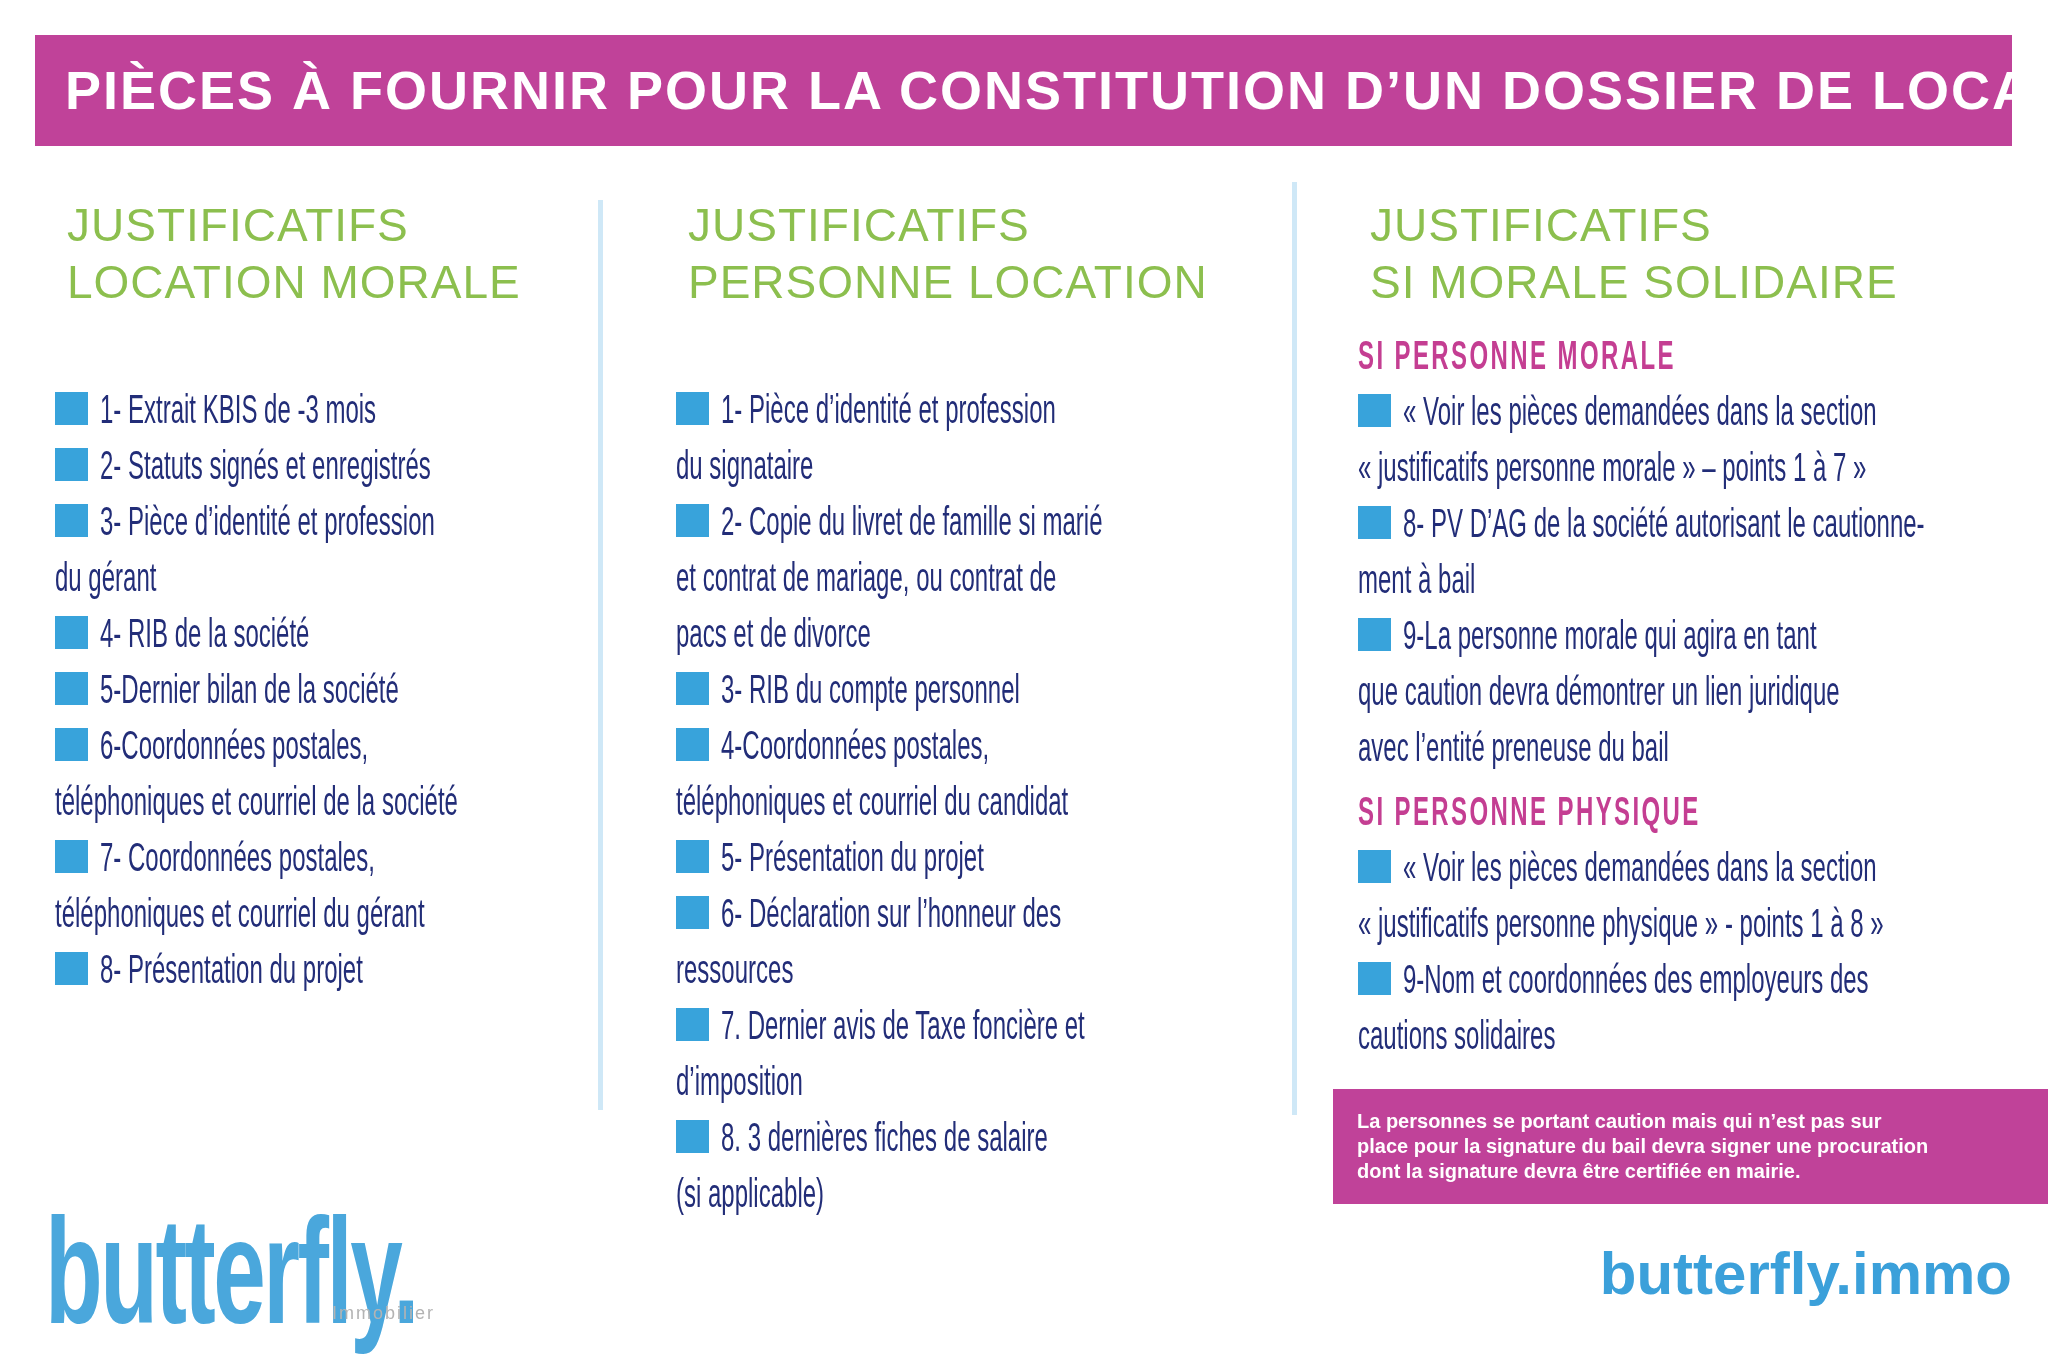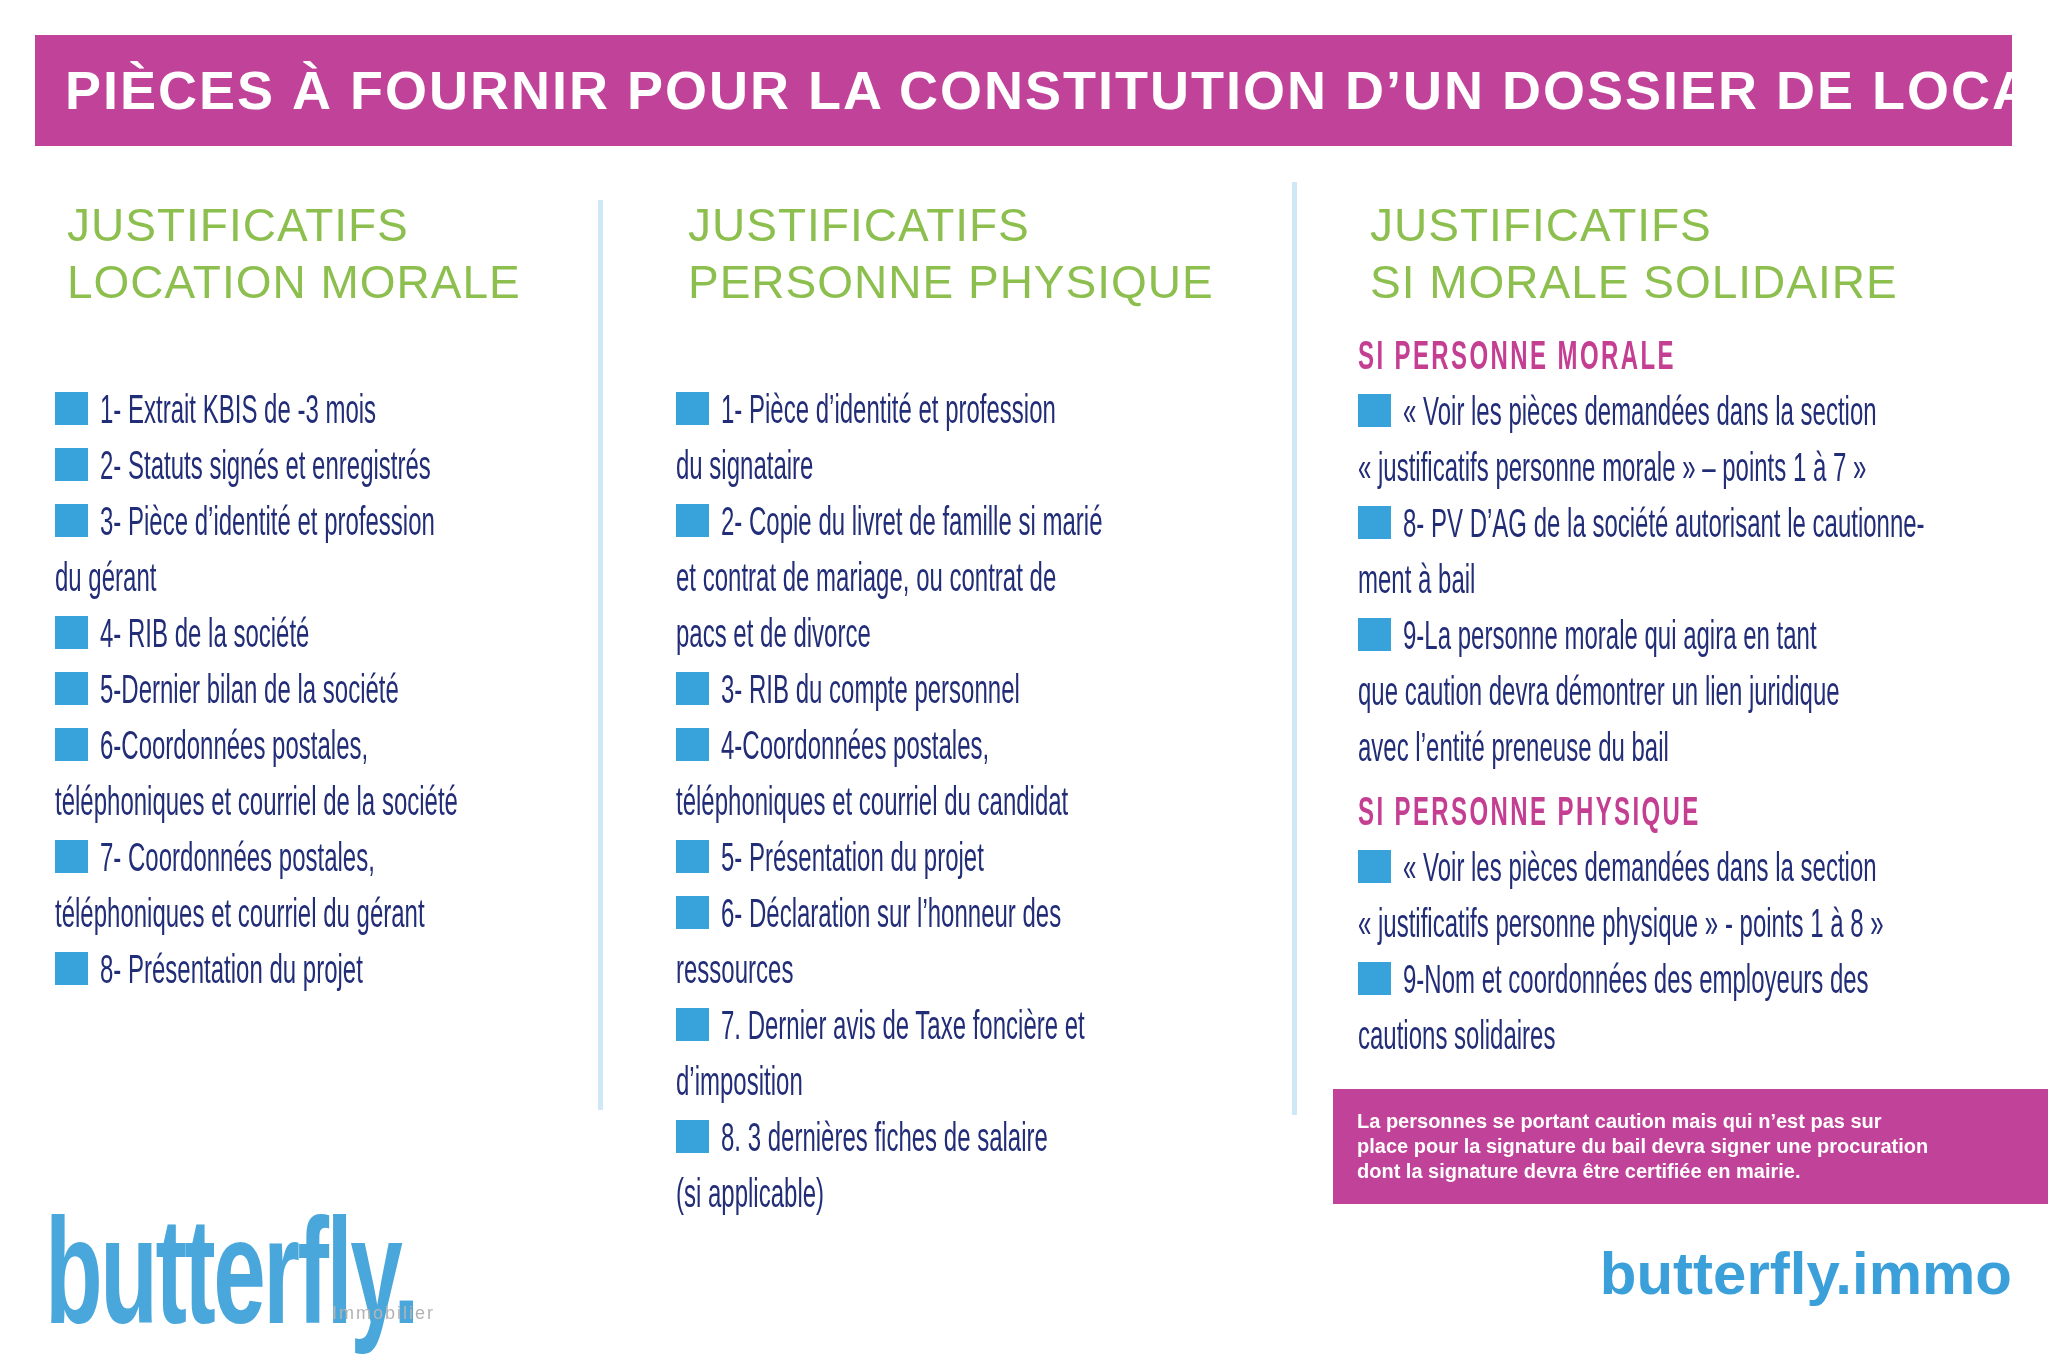--- a/index.html
+++ b/index.html
@@ -119,21 +119,21 @@
 téléphoniques et courriel du gérant</span></p>
       <p class="item"><span class="bullet"></span><span class="item-text">8- Présentation du projet</span></p>
     </div>
   </section>
 
   <div class="divider divider1"></div>
 
   <section class="col col2">
     <h2 class="col-heading">
       <span class="hl">JUSTIFICATIFS</span>
-      <span class="hl">PERSONNE PHYSIQUE</span>
+      <span class="hl">PERSONNE LOCATION</span>
     </h2>
     <div class="col-items">
       <p class="item"><span class="bullet"></span><span class="item-text">1- Pièce d’identité et profession
 du signataire</span></p>
       <p class="item"><span class="bullet"></span><span class="item-text">2- Copie du livret de famille si marié
 et contrat de mariage, ou contrat de
 pacs et de divorce</span></p>
       <p class="item"><span class="bullet"></span><span class="item-text">3- RIB du compte personnel</span></p>
       <p class="item"><span class="bullet"></span><span class="item-text">4-Coordonnées postales,
 téléphoniques et courriel du candidat</span></p>

